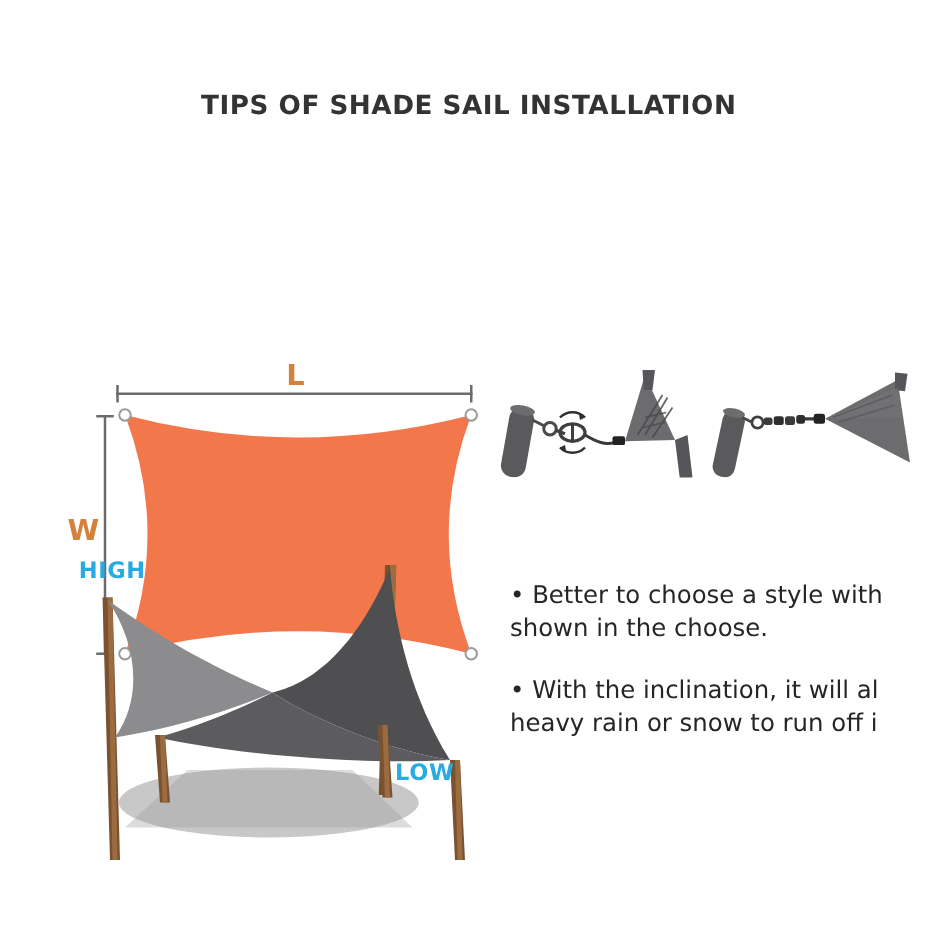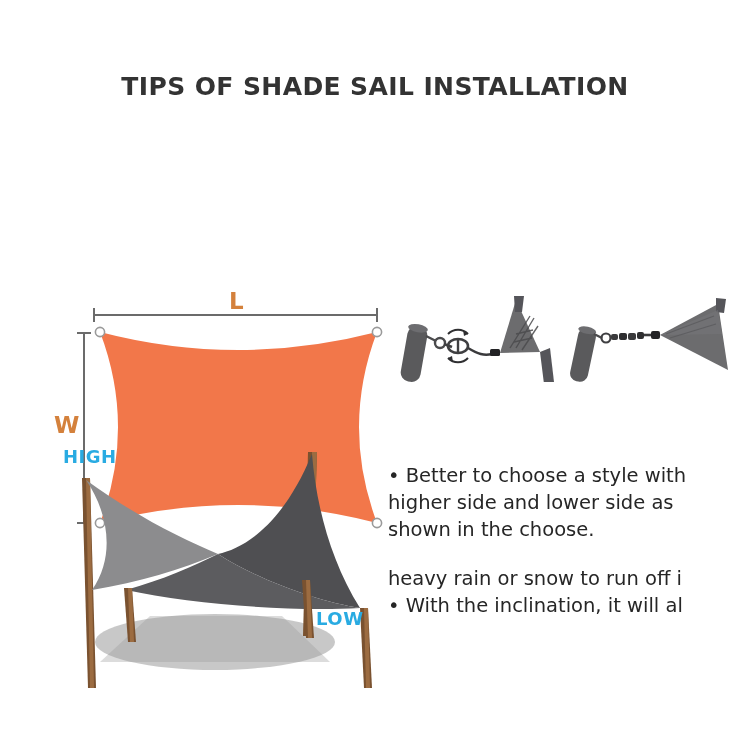--- a/index.html
+++ b/index.html
@@ -17,21 +17,21 @@
   }
 
   
   #title {
     position: absolute;
     left: 0;
     top: 72px;
     width: 750px;
     text-align: center;
     font-family: "DejaVu Sans", sans-serif;
-    font-size: 25px;
+    font-size: 21px;
     font-weight: bold;
     letter-spacing: 0.4px;
     color: #333333;
     white-space: nowrap;
   }
 
   
   .panel { position: absolute; }
 
   
@@ -51,21 +51,21 @@
   }
 
   
   #text-top {
     left: 408px;
     top: 156px;
     width: 342px;
     overflow: hidden;
   }
   #text-bottom {
-    left: 388px;
+    left: 408px;
     top: 462px;
     width: 342px;
     overflow: hidden;
   }
 
   
   .dimline-h {
     position: absolute;
     background: #6b6b6b;
     height: 2px;
@@ -252,20 +252,19 @@
         <polygon points="334,178 338,178 340,258 336,258" fill="#9c6c41"></polygon>
       </g>
     </svg>
 
     <div class="hl-label" style="left:33px; top:16px;">HIGH</div>
     <div class="hl-label" style="left:286px; top:178px;">LOW</div>
   </div>
 
   <div class="bullets" id="text-bottom">
     <p>• Better to choose a style with</p>
-    <p>higher side and lower side as</p>
     <p>shown in the choose.</p>
     <div class="gap"></div>
+    <p>• With the inclination, it will al</p>
     <p>heavy rain or snow to run off i</p>
-    <p>• With the inclination, it will al</p>
   </div>
 
 </div>
 
 </body></html>

